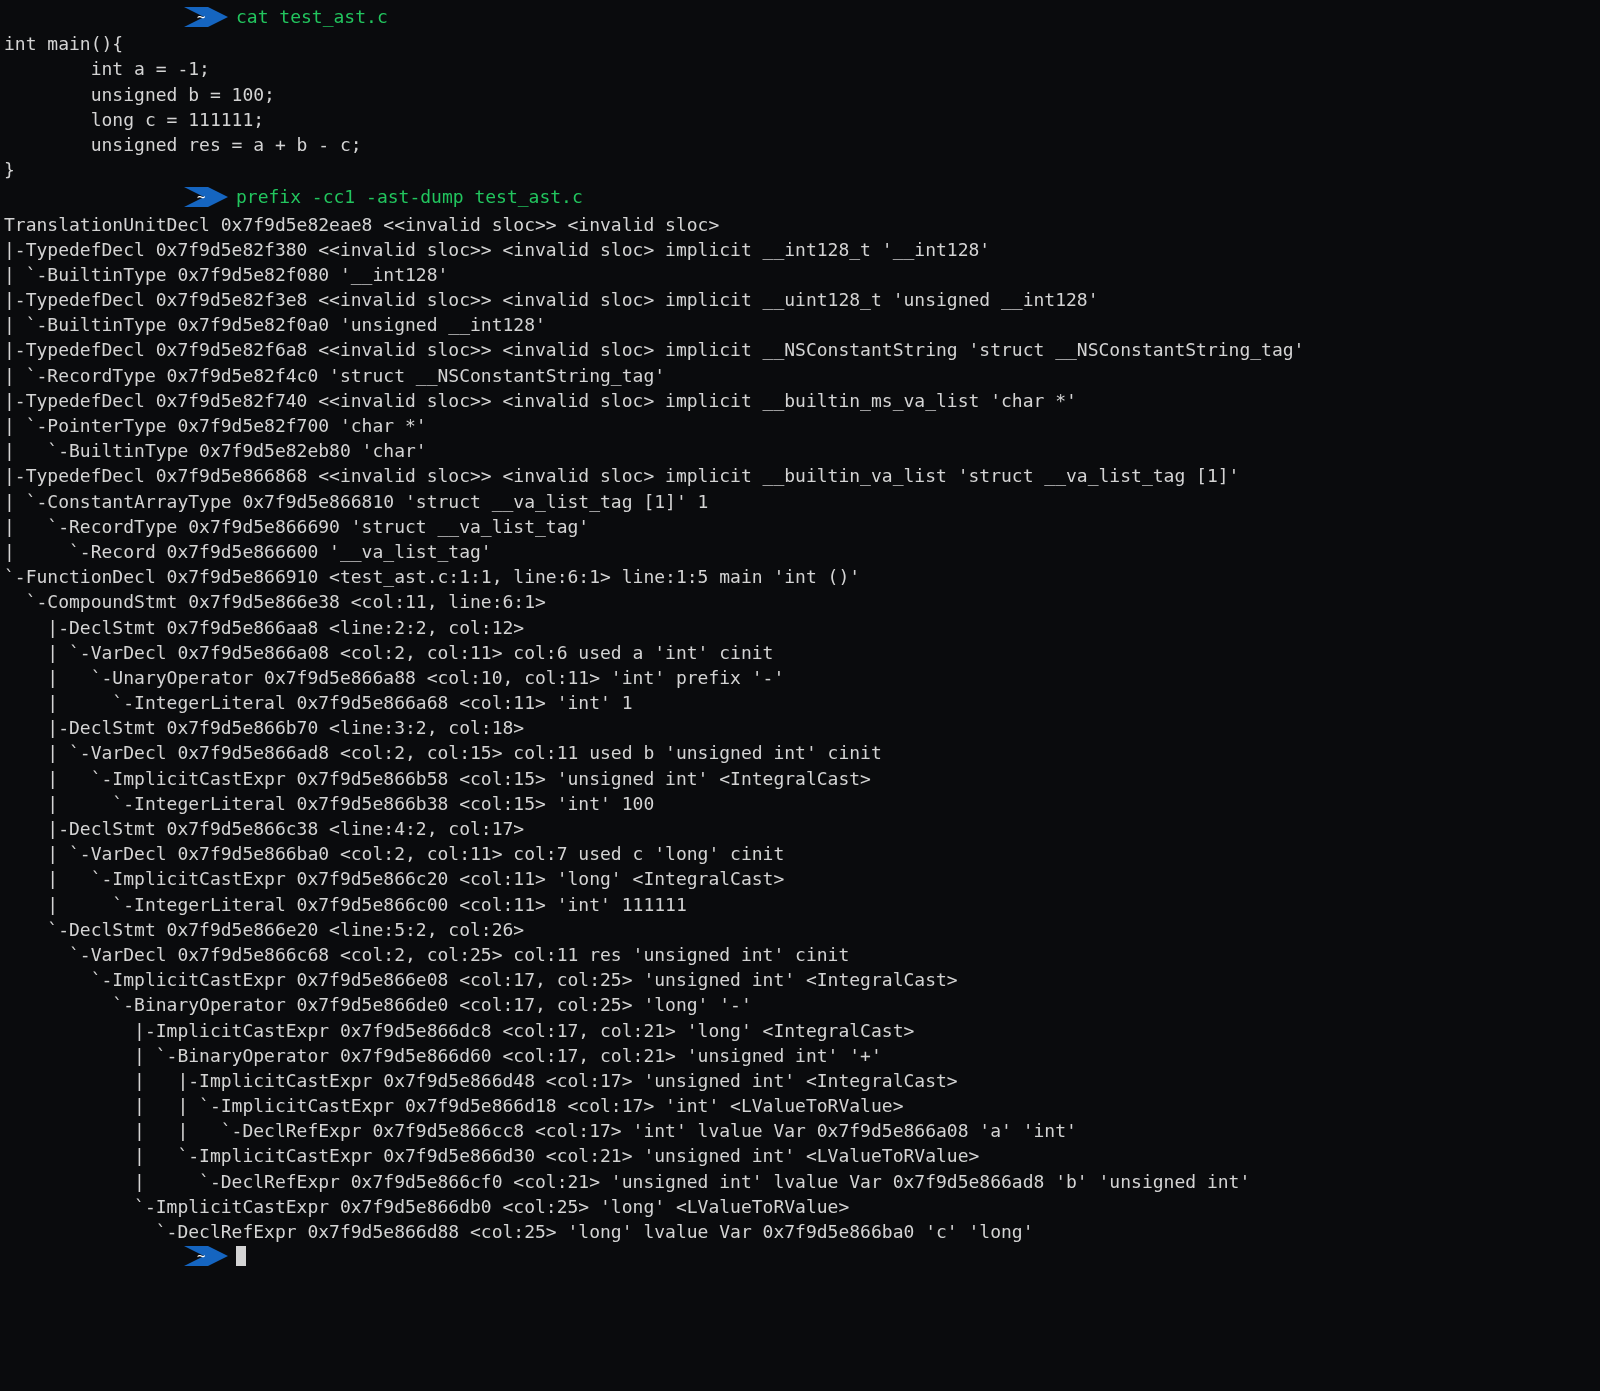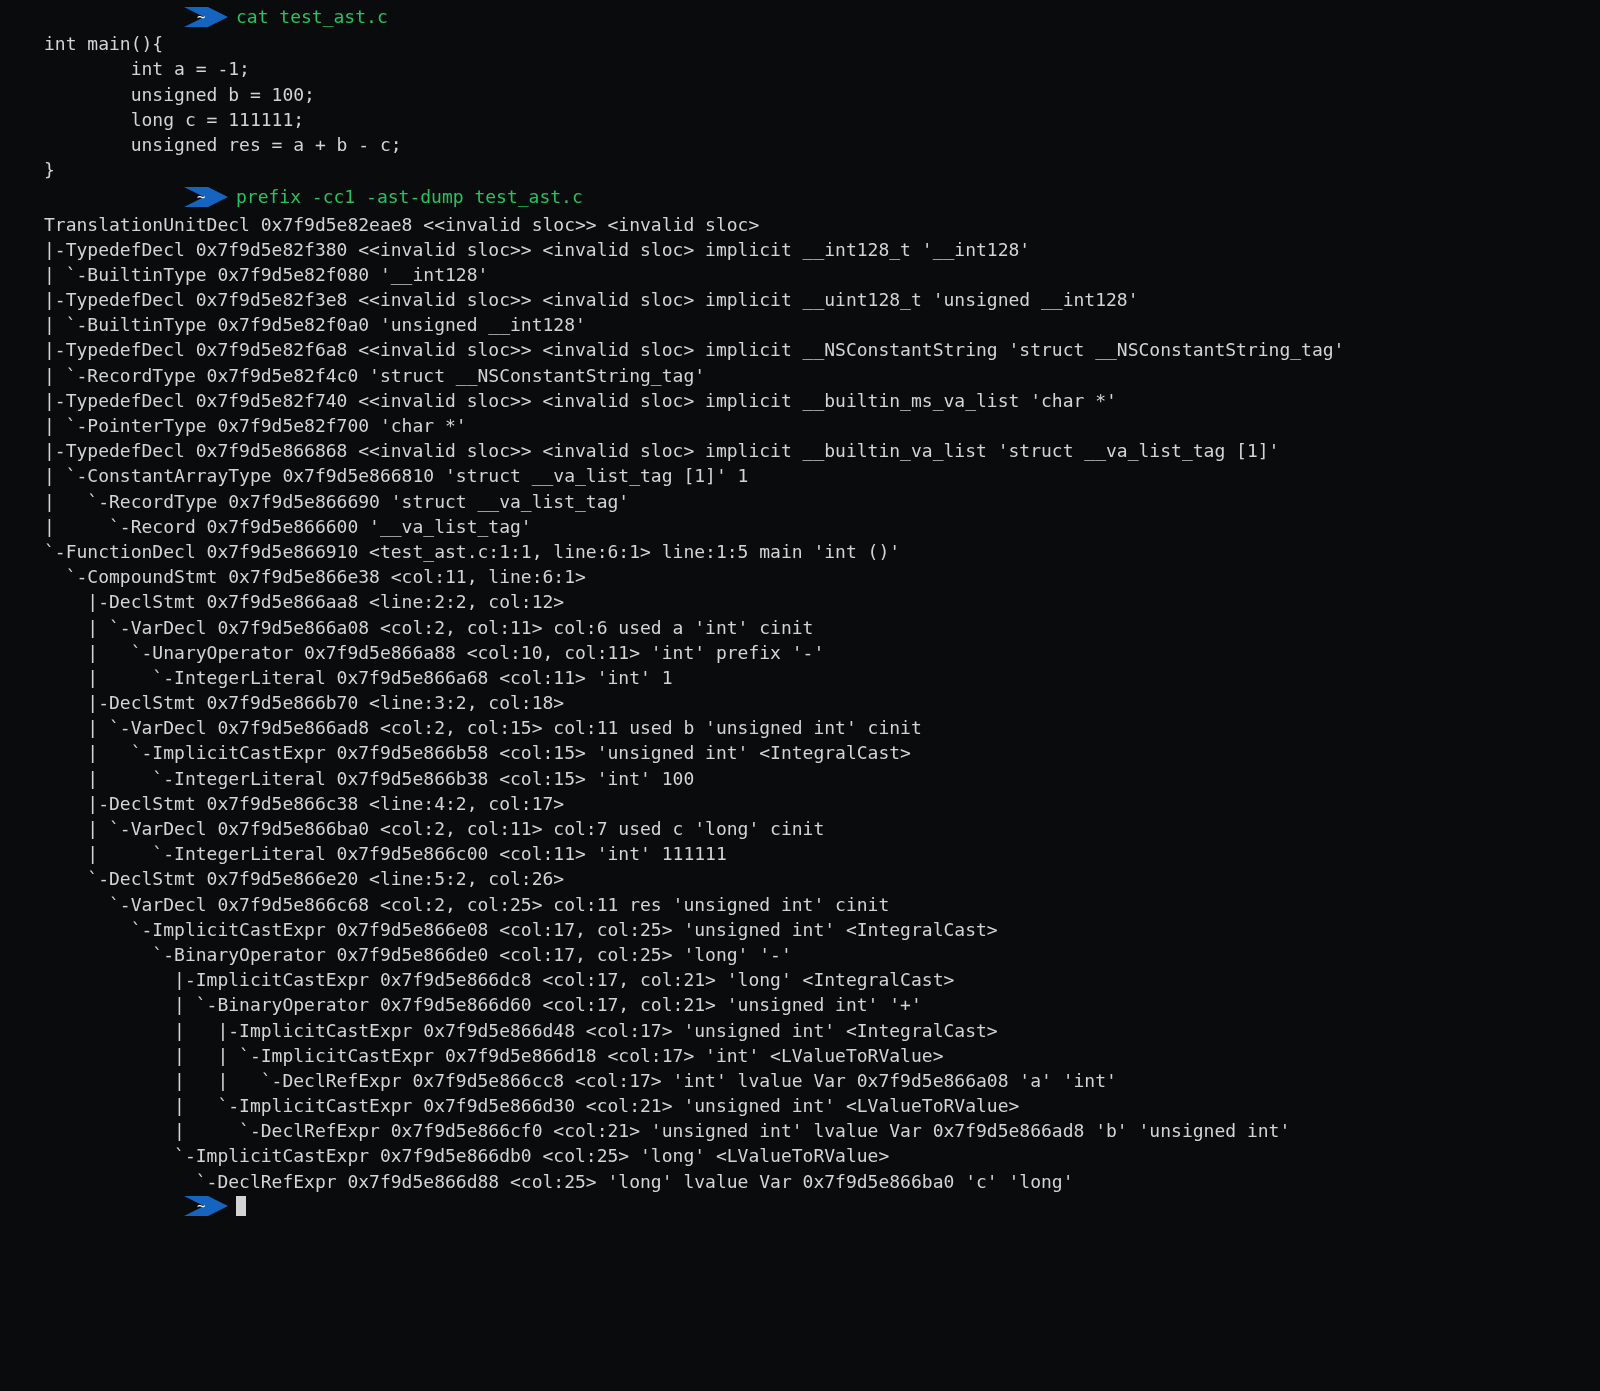--- a/index.html
+++ b/index.html
@@ -33,21 +33,20 @@
     .prompt-arrow svg {
       display: block;
     }
     .cmd {
       color: #22c55e;
       white-space: pre;
     }
     .output-line {
       white-space: pre;
       color: #d4d4d4;
-      margin-left: 40px;
     }
     .code-block {
       margin-bottom: 2px;
     }
     .cursor {
       display: inline-block;
       width: 10px;
       height: 20px;
       background-color: #d4d4d4;
       vertical-align: text-bottom;
@@ -90,36 +89,38 @@
   <div class="code-block">
     <div class="output-line">TranslationUnitDecl 0x7f9d5e82eae8 &lt;&lt;invalid sloc&gt;&gt; &lt;invalid sloc&gt;</div>
     <div class="output-line">|-TypedefDecl 0x7f9d5e82f380 &lt;&lt;invalid sloc&gt;&gt; &lt;invalid sloc&gt; implicit __int128_t '__int128'</div>
     <div class="output-line">| `-BuiltinType 0x7f9d5e82f080 '__int128'</div>
     <div class="output-line">|-TypedefDecl 0x7f9d5e82f3e8 &lt;&lt;invalid sloc&gt;&gt; &lt;invalid sloc&gt; implicit __uint128_t 'unsigned __int128'</div>
     <div class="output-line">| `-BuiltinType 0x7f9d5e82f0a0 'unsigned __int128'</div>
     <div class="output-line">|-TypedefDecl 0x7f9d5e82f6a8 &lt;&lt;invalid sloc&gt;&gt; &lt;invalid sloc&gt; implicit __NSConstantString 'struct __NSConstantString_tag'</div>
     <div class="output-line">| `-RecordType 0x7f9d5e82f4c0 'struct __NSConstantString_tag'</div>
     <div class="output-line">|-TypedefDecl 0x7f9d5e82f740 &lt;&lt;invalid sloc&gt;&gt; &lt;invalid sloc&gt; implicit __builtin_ms_va_list 'char *'</div>
     <div class="output-line">| `-PointerType 0x7f9d5e82f700 'char *'</div>
+    <div class="output-line">|   `-BuiltinType 0x7f9d5e82eb80 'char'</div>
     <div class="output-line">|-TypedefDecl 0x7f9d5e866868 &lt;&lt;invalid sloc&gt;&gt; &lt;invalid sloc&gt; implicit __builtin_va_list 'struct __va_list_tag [1]'</div>
     <div class="output-line">| `-ConstantArrayType 0x7f9d5e866810 'struct __va_list_tag [1]' 1</div>
     <div class="output-line">|   `-RecordType 0x7f9d5e866690 'struct __va_list_tag'</div>
     <div class="output-line">|     `-Record 0x7f9d5e866600 '__va_list_tag'</div>
     <div class="output-line">`-FunctionDecl 0x7f9d5e866910 &lt;test_ast.c:1:1, line:6:1&gt; line:1:5 main 'int ()'</div>
     <div class="output-line">  `-CompoundStmt 0x7f9d5e866e38 &lt;col:11, line:6:1&gt;</div>
     <div class="output-line">    |-DeclStmt 0x7f9d5e866aa8 &lt;line:2:2, col:12&gt;</div>
     <div class="output-line">    | `-VarDecl 0x7f9d5e866a08 &lt;col:2, col:11&gt; col:6 used a 'int' cinit</div>
     <div class="output-line">    |   `-UnaryOperator 0x7f9d5e866a88 &lt;col:10, col:11&gt; 'int' prefix '-'</div>
     <div class="output-line">    |     `-IntegerLiteral 0x7f9d5e866a68 &lt;col:11&gt; 'int' 1</div>
     <div class="output-line">    |-DeclStmt 0x7f9d5e866b70 &lt;line:3:2, col:18&gt;</div>
     <div class="output-line">    | `-VarDecl 0x7f9d5e866ad8 &lt;col:2, col:15&gt; col:11 used b 'unsigned int' cinit</div>
     <div class="output-line">    |   `-ImplicitCastExpr 0x7f9d5e866b58 &lt;col:15&gt; 'unsigned int' &lt;IntegralCast&gt;</div>
     <div class="output-line">    |     `-IntegerLiteral 0x7f9d5e866b38 &lt;col:15&gt; 'int' 100</div>
     <div class="output-line">    |-DeclStmt 0x7f9d5e866c38 &lt;line:4:2, col:17&gt;</div>
     <div class="output-line">    | `-VarDecl 0x7f9d5e866ba0 &lt;col:2, col:11&gt; col:7 used c 'long' cinit</div>
+    <div class="output-line">    |   `-ImplicitCastExpr 0x7f9d5e866c20 &lt;col:11&gt; 'long' &lt;IntegralCast&gt;</div>
     <div class="output-line">    |     `-IntegerLiteral 0x7f9d5e866c00 &lt;col:11&gt; 'int' 111111</div>
     <div class="output-line">    `-DeclStmt 0x7f9d5e866e20 &lt;line:5:2, col:26&gt;</div>
     <div class="output-line">      `-VarDecl 0x7f9d5e866c68 &lt;col:2, col:25&gt; col:11 res 'unsigned int' cinit</div>
     <div class="output-line">        `-ImplicitCastExpr 0x7f9d5e866e08 &lt;col:17, col:25&gt; 'unsigned int' &lt;IntegralCast&gt;</div>
     <div class="output-line">          `-BinaryOperator 0x7f9d5e866de0 &lt;col:17, col:25&gt; 'long' '-'</div>
     <div class="output-line">            |-ImplicitCastExpr 0x7f9d5e866dc8 &lt;col:17, col:21&gt; 'long' &lt;IntegralCast&gt;</div>
     <div class="output-line">            | `-BinaryOperator 0x7f9d5e866d60 &lt;col:17, col:21&gt; 'unsigned int' '+'</div>
     <div class="output-line">            |   |-ImplicitCastExpr 0x7f9d5e866d48 &lt;col:17&gt; 'unsigned int' &lt;IntegralCast&gt;</div>
     <div class="output-line">            |   | `-ImplicitCastExpr 0x7f9d5e866d18 &lt;col:17&gt; 'int' &lt;LValueToRValue&gt;</div>
     <div class="output-line">            |   |   `-DeclRefExpr 0x7f9d5e866cc8 &lt;col:17&gt; 'int' lvalue Var 0x7f9d5e866a08 'a' 'int'</div>

